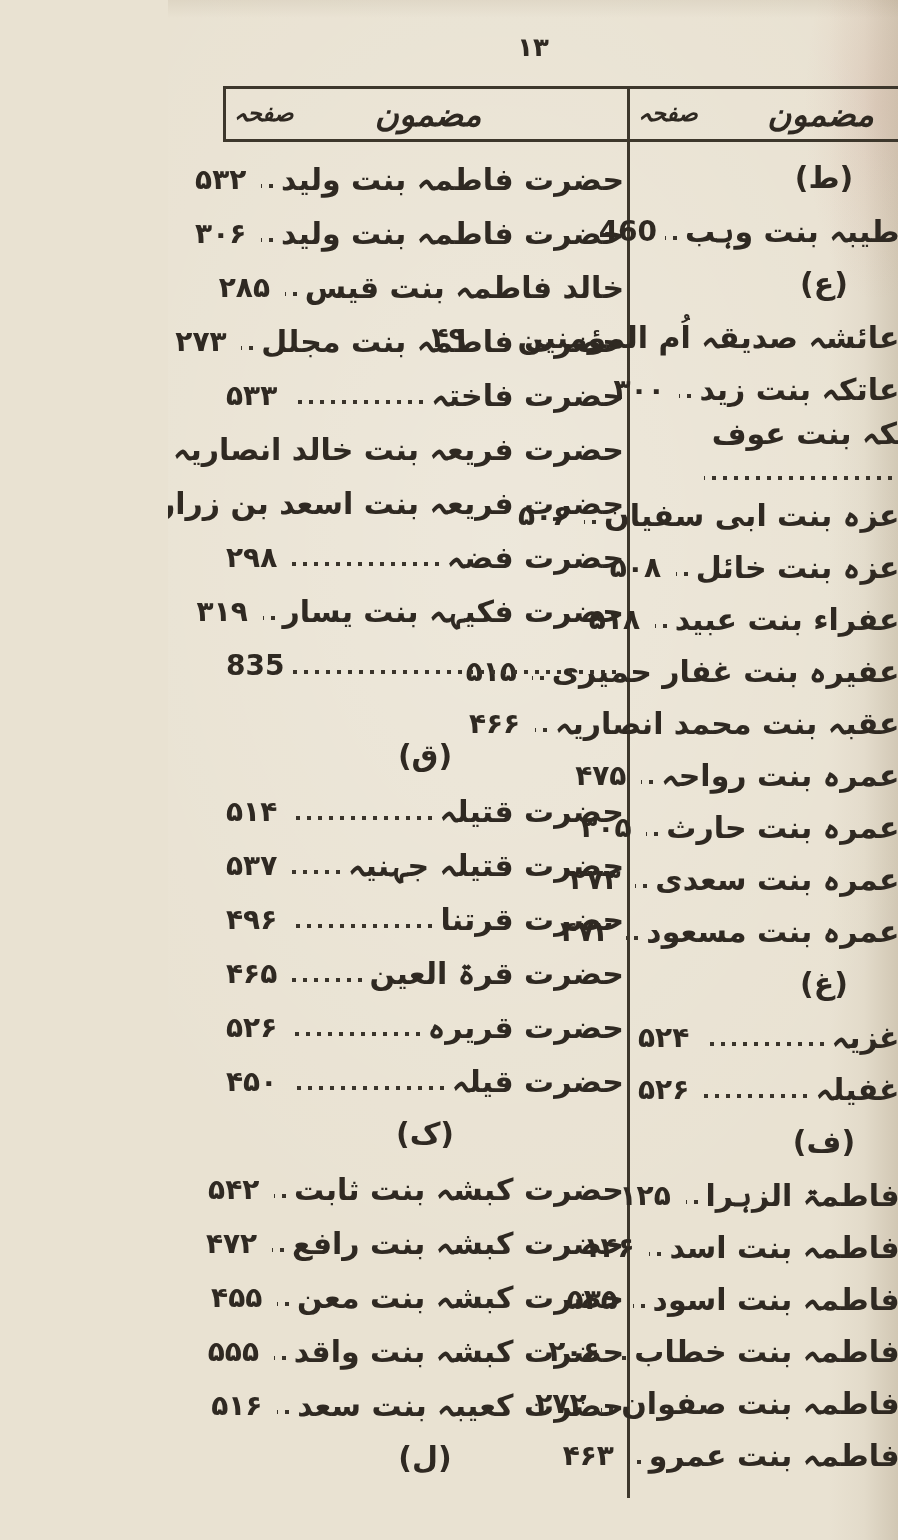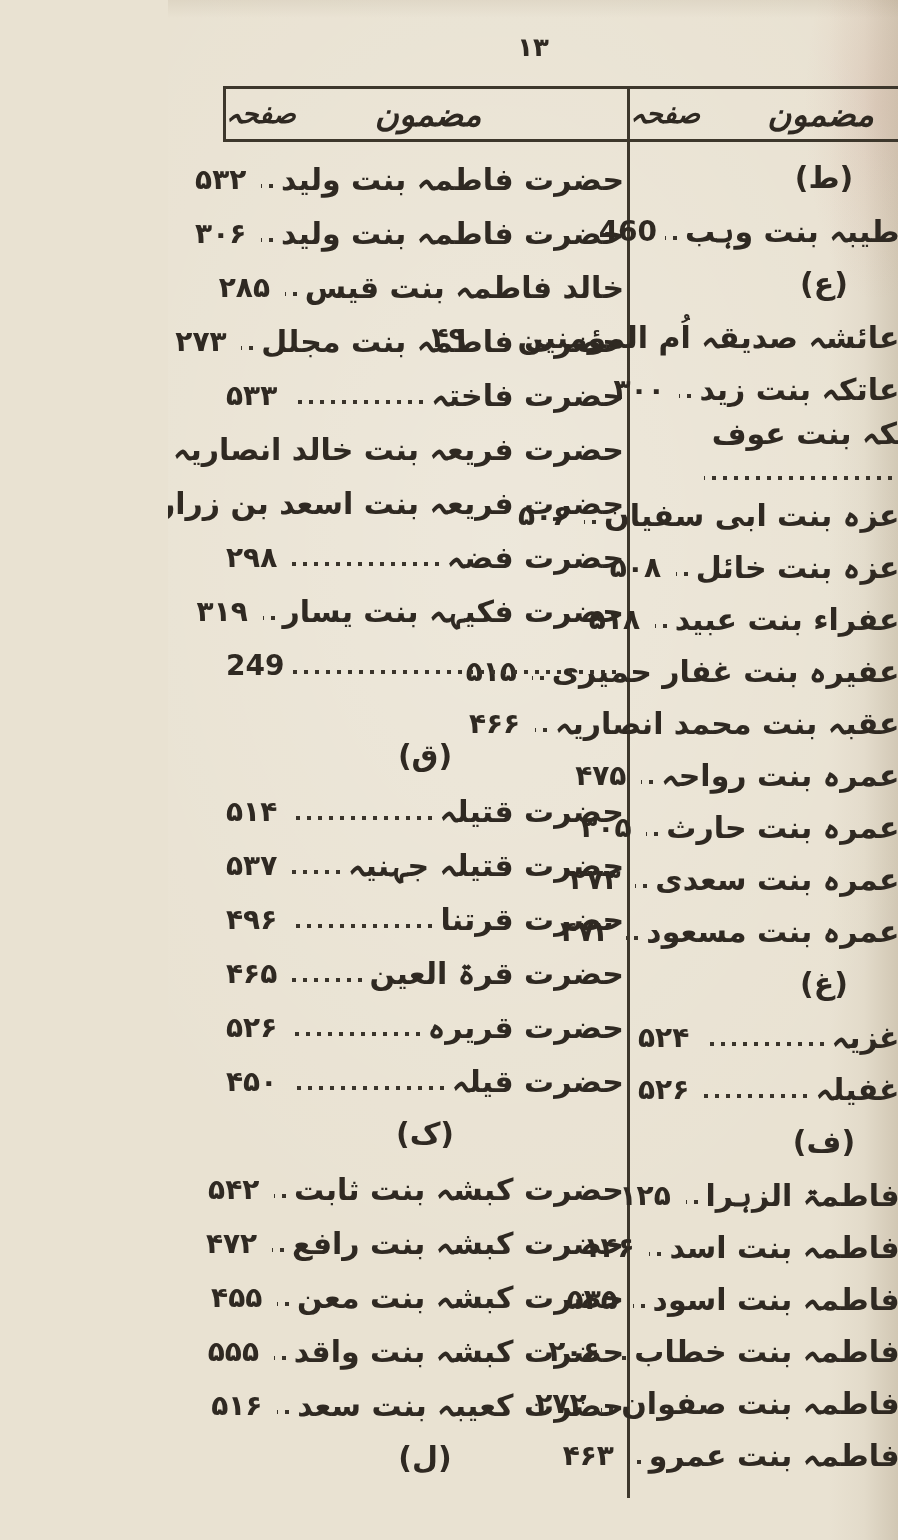--- a/index.html
+++ b/index.html
@@ -28,22 +28,22 @@
     display:flex;
   }
   .header-half{
     position:relative;display:flex;align-items:center;justify-content:center;
     height:100%;box-sizing:border-box;
   }
   .header-half.h-right{width:48.5%;}
   .header-half.h-left{width:51.5%;}
   .content-label{font-size:33px;font-weight:bold;font-style:italic;}
   .page-label{
-    position:absolute;left:0;top:50%;transform:translateY(-52%);
-    font-size:27px;font-weight:bold;font-style:italic;text-align:right;
+    position:absolute;left:8px;top:50%;transform:translateY(-52%);
+    font-size:23px;font-weight:bold;font-style:italic;text-align:right;
   }
   .divider{
     position:absolute;left:459px;top:86px;width:3px;height:1412px;
     background:#3d372c;
   }
   .col{position:absolute;top:150px;}
   .col-right{left:470px;width:372px;}
   .col-left{left:58px;width:398px;}
   .row{display:flex;align-items:flex-end;}
   .col-right .row.entry{height:52px;}
@@ -249,21 +249,21 @@
         <span class="dots"></span>
         <span class="num">۲۹۸</span>
       </div>
       <div class="row entry">
         <span class="name">حضرت فکیہہ بنت یسار</span>
         <span class="dots"></span>
         <span class="num">۳۱۹</span>
       </div>
       <div class="row entry">
         <span class="dots"></span>
-        <span class="num">249</span>
+        <span class="num">835</span>
       </div>
       <div class="row section big-gap">
         <span class="letter">(ق)</span>
       </div>
       <div class="row entry">
         <span class="name">حضرت قتیلہ</span>
         <span class="dots"></span>
         <span class="num">۵۱۴</span>
       </div>
       <div class="row entry">

